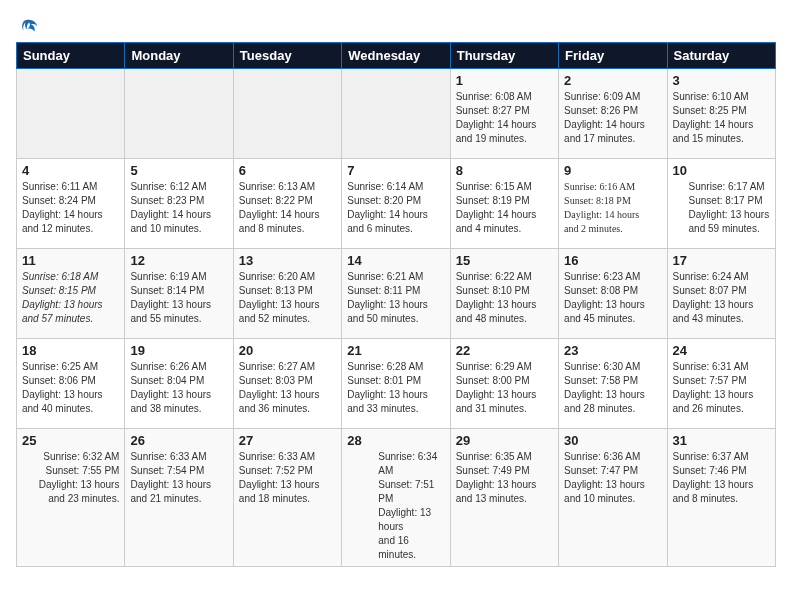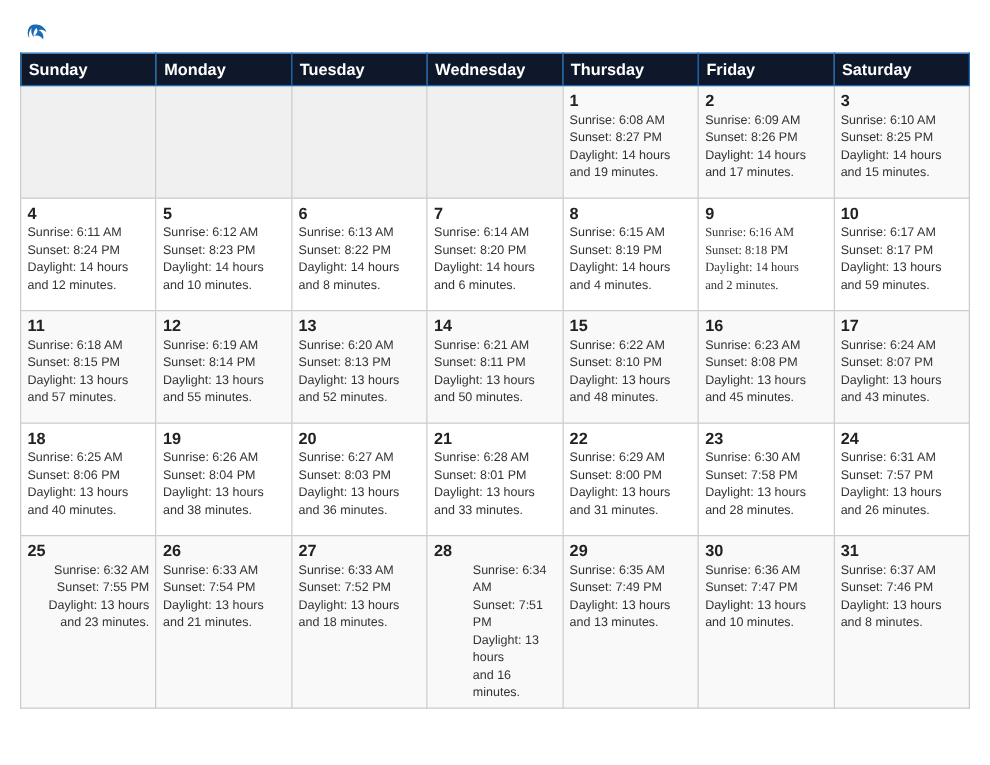--- a/index.html
+++ b/index.html
@@ -195,30 +195,30 @@
         </td>
         <td>
           <span class="day-number">9</span>
           <div class="day-info" style="white-space: pre-line; font-family: Liberation Serif, serif;">Sunrise: 6:16 AM
 Sunset: 8:18 PM
 Daylight: 14 hours
 and 2 minutes.</div>
         </td>
         <td>
           <span class="day-number">10</span>
-          <div class="day-info" style="white-space: pre-line;">Sunrise: 6:17 AM
+          <div class="day-info" style="white-space: pre-line; margin-left: 16px;">Sunrise: 6:17 AM
 Sunset: 8:17 PM
 Daylight: 13 hours
 and 59 minutes.</div>
         </td>
       </tr>
       <tr>
         <td>
           <span class="day-number">11</span>
-          <div class="day-info" style="white-space: pre-line;">Sunrise: 6:18 AM
+          <div class="day-info" style="white-space: pre-line; font-style: italic;">Sunrise: 6:18 AM
 Sunset: 8:15 PM
 Daylight: 13 hours
 and 57 minutes.</div>
         </td>
         <td>
           <span class="day-number">12</span>
           <div class="day-info" style="white-space: pre-line;">Sunrise: 6:19 AM
 Sunset: 8:14 PM
 Daylight: 13 hours
 and 55 minutes.</div>

